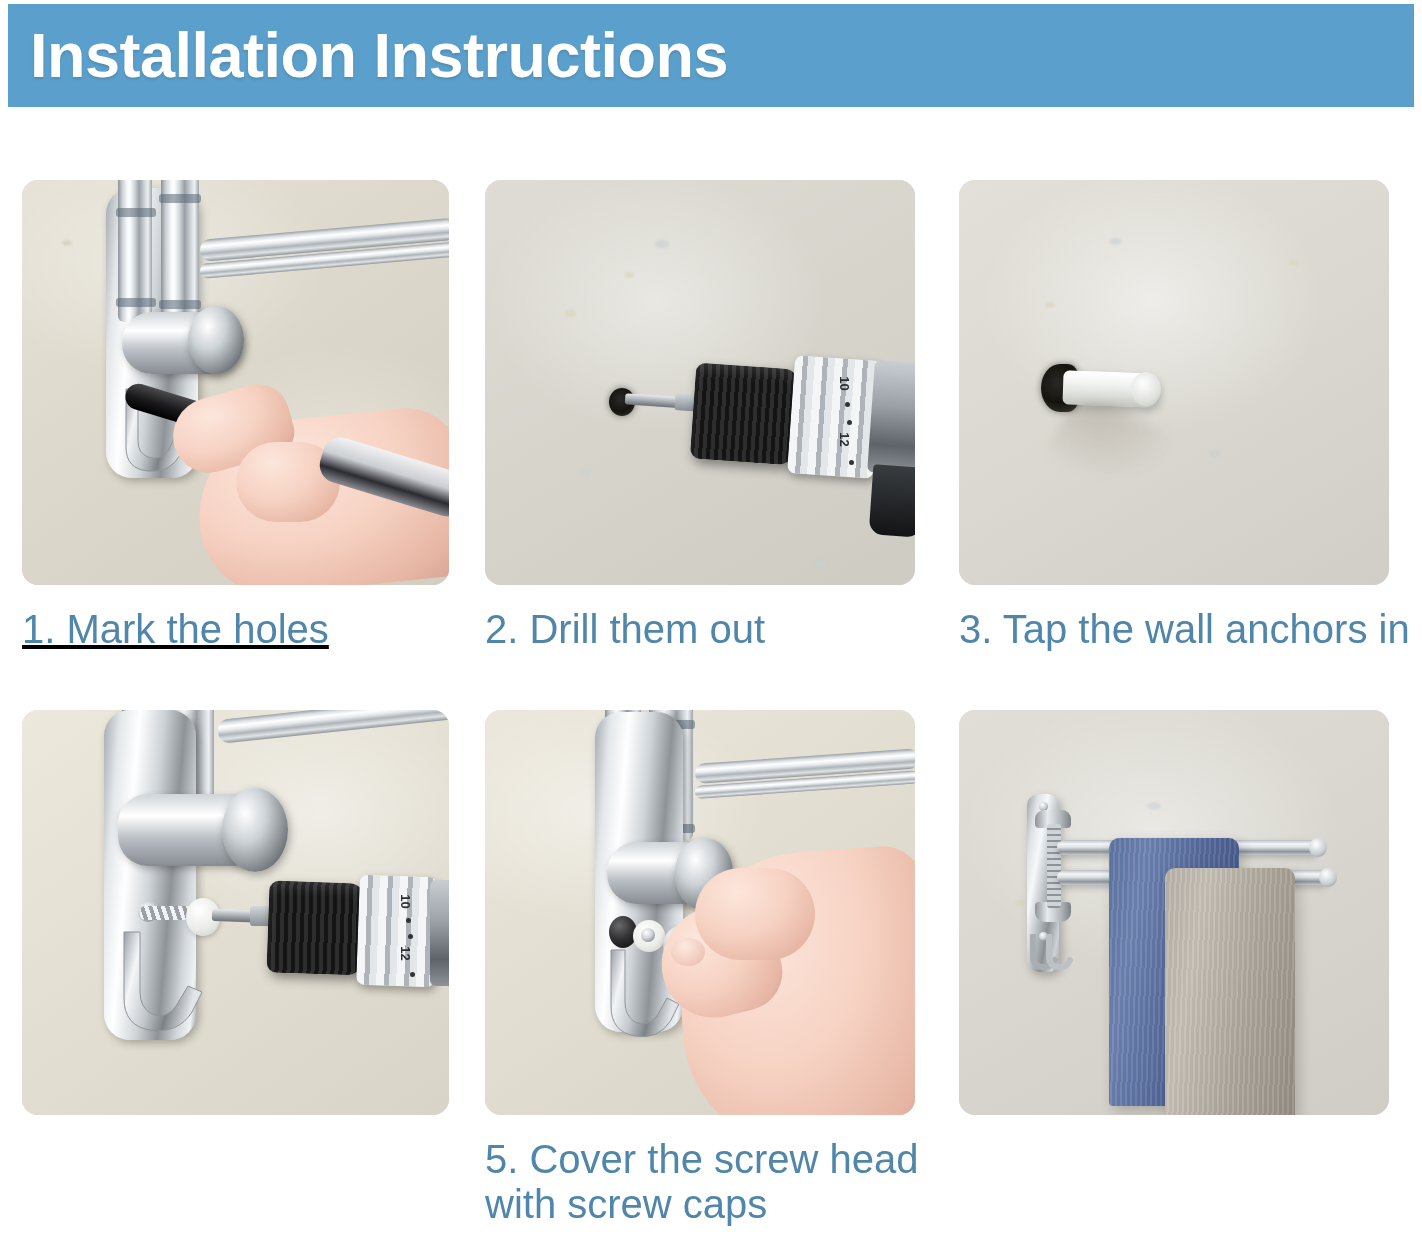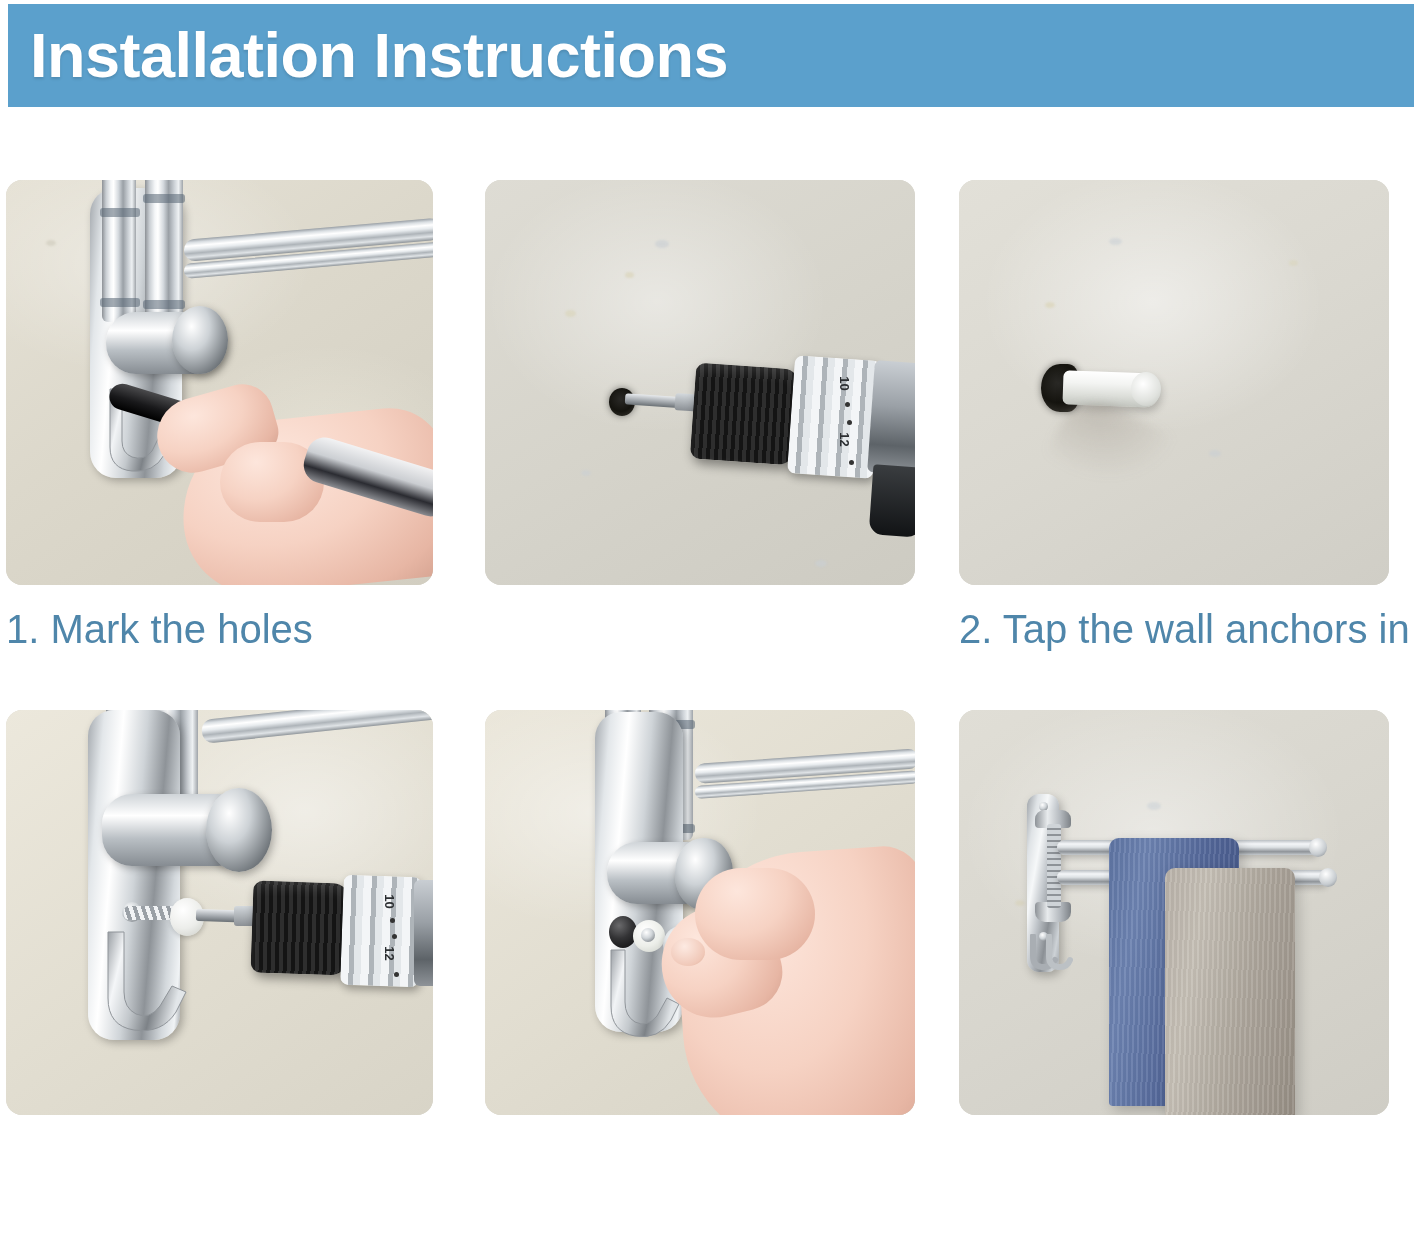--- a/index.html
+++ b/index.html
@@ -44,21 +44,21 @@
     width: 1422px;
   }
   .steps-row {
     display: flex;
     width: 1422px;
     position: relative;
   }
   .step-cell {
     position: relative;
   }
-  .step-cell.col1 { width: 482px; padding-left: 6px; }
+  .step-cell.col1 { width: 482px; padding-left: 22px; text-decoration: underline; }
   .step-cell.col2 { width: 470px; padding-left: 3px; }
   .step-cell.col3 { width: 470px; padding-left: 7px; }
 
   .photo {
     width: 427px;
     height: 405px;
     border-radius: 16px;
     overflow: hidden;
     position: relative;
     background: #d9d6cd;
@@ -300,37 +300,38 @@
           <div class="drill-collar" style="left:306px;top:178px;width:86px;height:118px;transform:rotate(4deg);"></div>
           <div class="drill-body" style="left:386px;top:182px;width:56px;height:112px;transform:rotate(4deg);"></div>
           <div class="drill-body" style="left:386px;top:286px;width:52px;height:70px;transform:rotate(4deg);background:linear-gradient(180deg,#3a3d40,#111315);border-radius:4px 4px 14px 14px;"></div>
           <div class="collar-num" style="left:352px;top:196px;">10</div>
           <div class="collar-dot" style="left:360px;top:222px;"></div>
           <div class="collar-dot" style="left:362px;top:240px;"></div>
           <div class="collar-num" style="left:352px;top:252px;">12</div>
           <div class="collar-dot" style="left:364px;top:280px;"></div>
         </div>
       </div>
+      <div class="caption">2. Drill them out</div>
     </div>
 
     <div class="step-cell col3">
       <div class="photo">
         <div class="scene">
           <div class="wall-grey" style="background:radial-gradient(ellipse 55% 45% at 45% 30%, rgba(255,255,255,0.5), transparent 72%),linear-gradient(150deg,#e2e0d8 0%,#dad8d0 50%,#d0cec6 100%);"></div>
           <div class="speck" style="left:150px;top:58px;width:13px;height:7px;background:#c6cdd4;"></div>
           <div class="speck" style="left:86px;top:122px;width:10px;height:6px;background:#d8d0ac;"></div>
           <div class="speck" style="left:250px;top:270px;width:12px;height:7px;background:#c7ced5;"></div>
           <div class="speck" style="left:330px;top:80px;width:9px;height:6px;background:#d9d4b8;"></div>
           <div class="hole-dark" style="left:82px;top:184px;width:38px;height:48px;border-radius:50% 30% 30% 50%;"></div>
           <div class="anchor-tube" style="left:104px;top:192px;width:96px;height:34px;transform:rotate(2deg);"></div>
           <div class="anchor-cap" style="left:172px;top:192px;width:30px;height:34px;"></div>
           <div style="position:absolute;left:96px;top:228px;width:110px;height:80px;border-radius:50% 10% 40% 10%;background:radial-gradient(ellipse at 20% 10%, rgba(130,120,110,0.30), transparent 70%);filter:blur(5px);transform:rotate(28deg);"></div>
         </div>
       </div>
-      <div class="caption">2. Tap the wall anchors in</div>
+      <div class="caption">3. Tap the wall anchors in</div>
     </div>
   </div>
 
   <div class="steps-row" style="margin-top:58px;">
 
     <div class="step-cell col1">
       <div class="photo">
         <div class="scene">
           <div class="wall-beige" style="background:radial-gradient(ellipse 60% 45% at 70% 25%, rgba(255,255,255,0.45), transparent 72%),linear-gradient(145deg,#ece8dc 0%,#e2ded1 50%,#d8d4c7 100%);"></div>
           <div class="p1-vbar chrome-v" style="left:100px;top:-8px;width:38px;height:110px;"></div>
@@ -401,20 +402,22 @@
           <div style="position:absolute;left:148px;top:210px;width:32px;height:32px;border-radius:50%;
                       background:radial-gradient(circle at 38% 32%,#ffffff,#eceee9 55%,#c9ccc5 100%);"></div>
           <div class="screw-head" style="left:156px;top:218px;width:14px;height:14px;"></div>
           <div class="cap-chrome" style="left:178px;top:216px;width:36px;height:38px;"></div>
           <div class="hand-skin" style="left:196px;top:142px;width:250px;height:296px;border-radius:130px 40px 30px 120px;transform:rotate(-4deg);"></div>
           <div class="hand-skin" style="left:176px;top:196px;width:118px;height:110px;border-radius:60px 30px 40px 54px;transform:rotate(-14deg);"></div>
           <div class="hand-skin" style="left:210px;top:158px;width:120px;height:92px;border-radius:56px;"></div>
           <div style="position:absolute;left:186px;top:228px;width:34px;height:28px;border-radius:50%;background:radial-gradient(ellipse at 40% 30%,#fdeae2,#f0c8b8 70%,#dba992 100%);"></div>
         </div>
       </div>
+      <div class="caption indent-2nd">5. Cover the screw head
+    with screw caps</div>
     </div>
 
     <div class="step-cell col3">
       <div class="photo">
         <div class="scene">
           <div class="wall-grey" style="background:radial-gradient(ellipse 60% 45% at 45% 30%, rgba(255,255,255,0.42), transparent 74%),linear-gradient(150deg,#e0ded6 0%,#d8d6ce 50%,#cfcdc5 100%);"></div>
           <div class="speck" style="left:188px;top:92px;width:14px;height:8px;background:#c8cfd6;"></div>
           <div class="speck" style="left:56px;top:190px;width:10px;height:6px;background:#d6d0b4;"></div>
 
           <div class="rack-plate" style="left:68px;top:84px;width:32px;height:178px;"></div>

